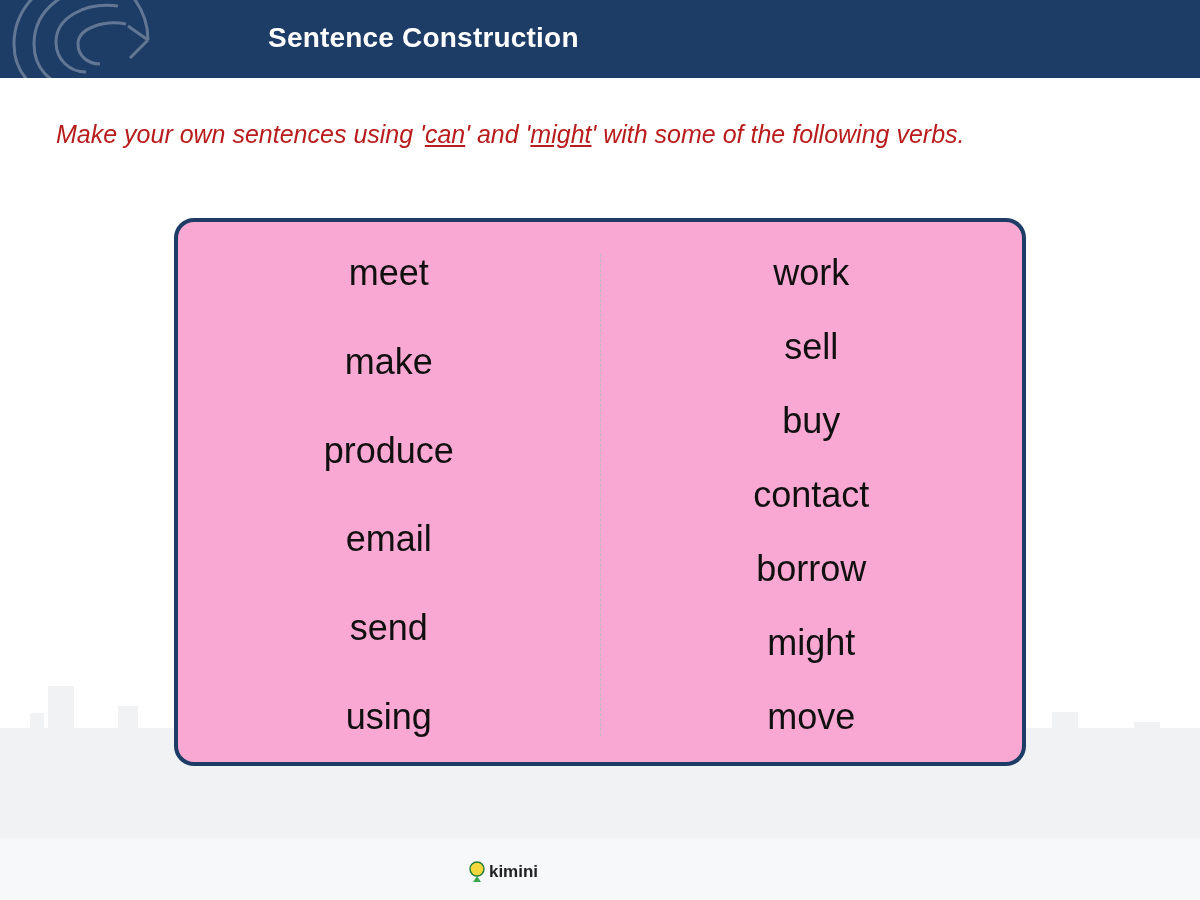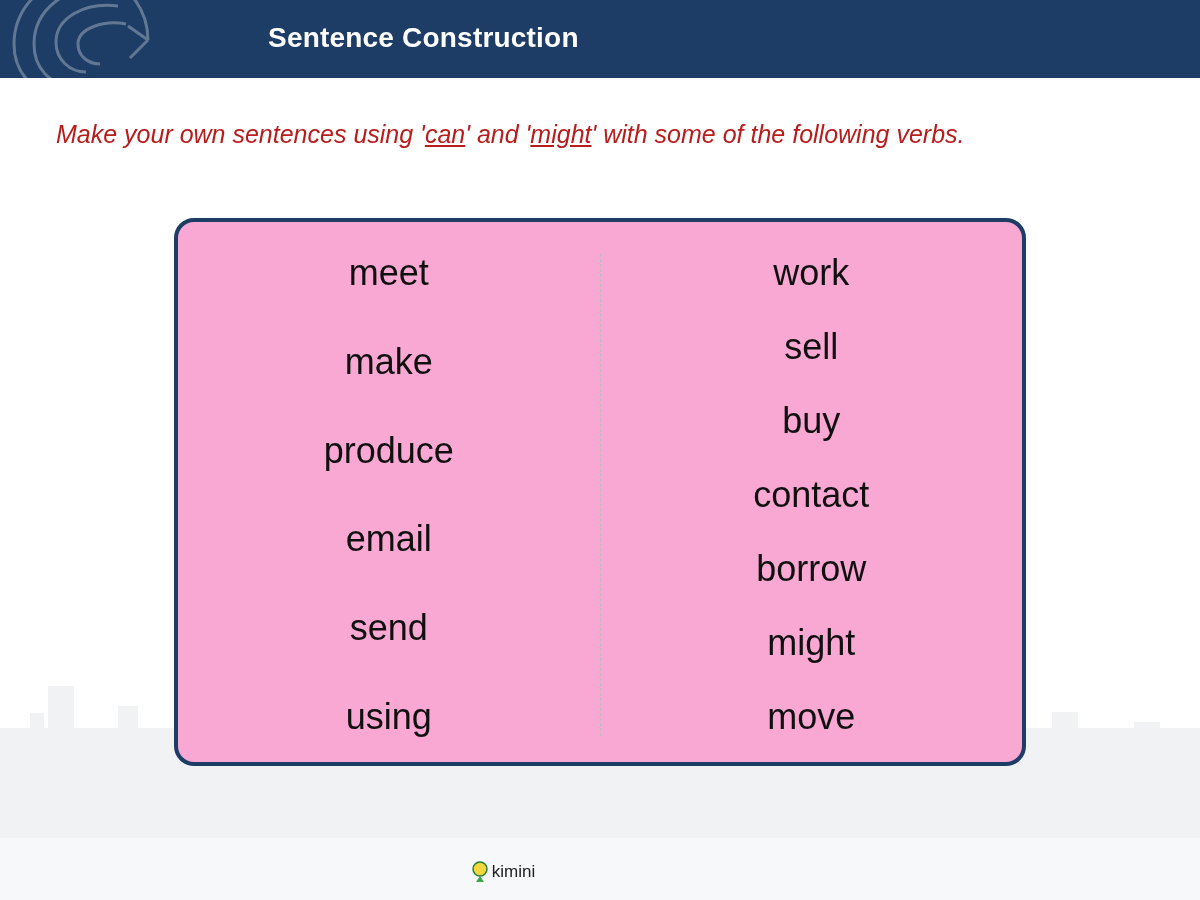--- a/index.html
+++ b/index.html
@@ -116,21 +116,21 @@
   }
 
   
   .brand {
     position: absolute;
     left: 0;
     bottom: 12px;
     width: 1005px;
     text-align: center;
     font-size: 17px;
-    font-weight: normal;
+    font-weight: bold;
     color: #222222;
   }
   .brand-inner {
     display: inline-flex;
     align-items: center;
     gap: 2px;
   }
   .brand-mark {
     width: 20px;
     height: 22px;

